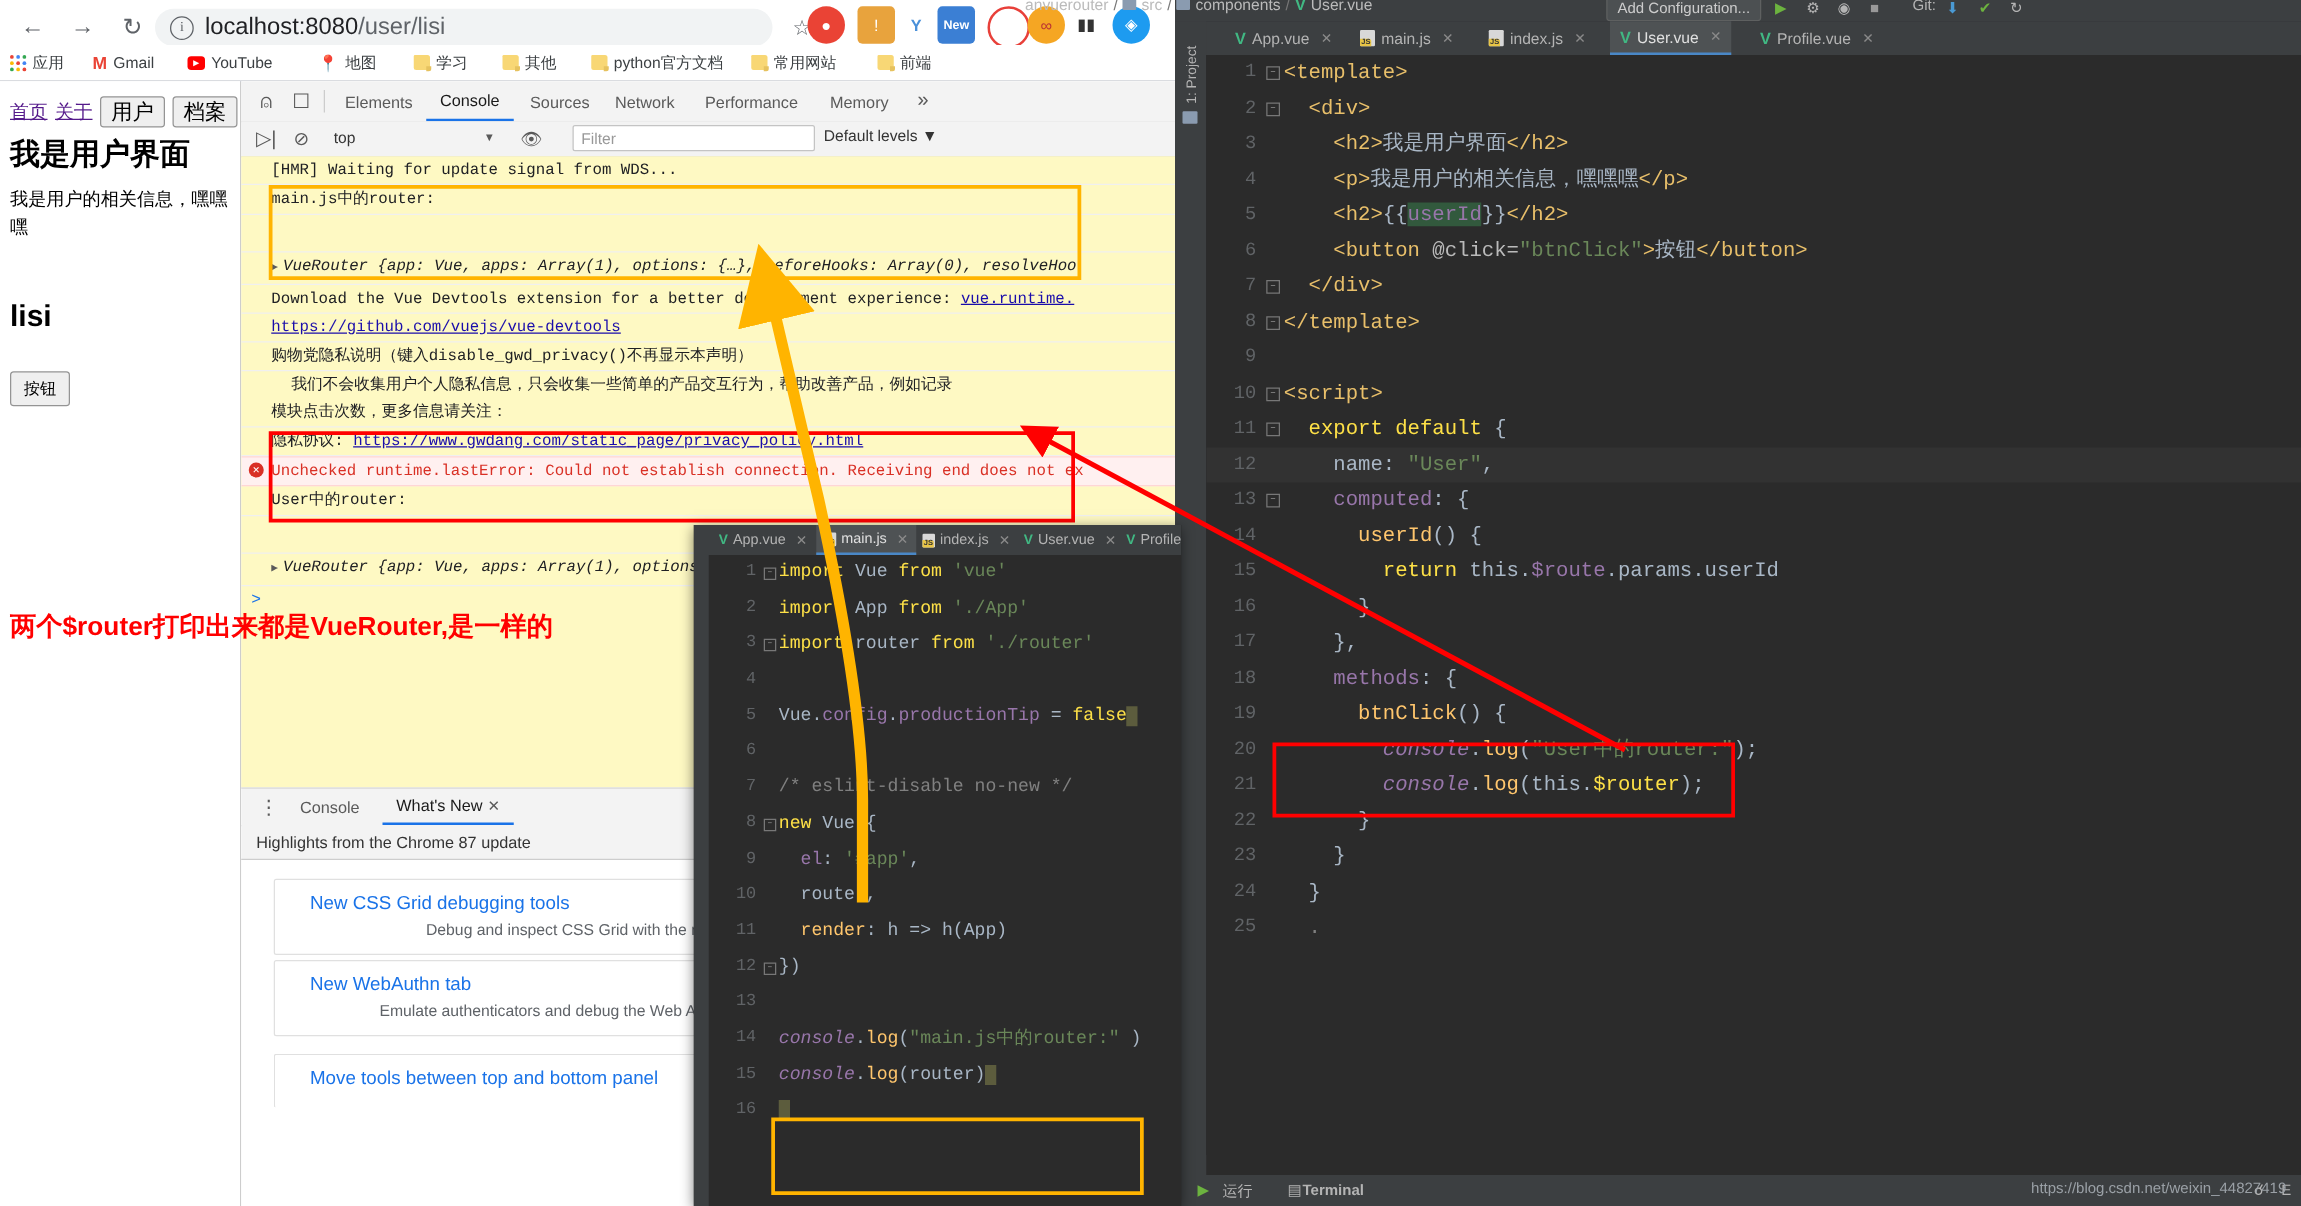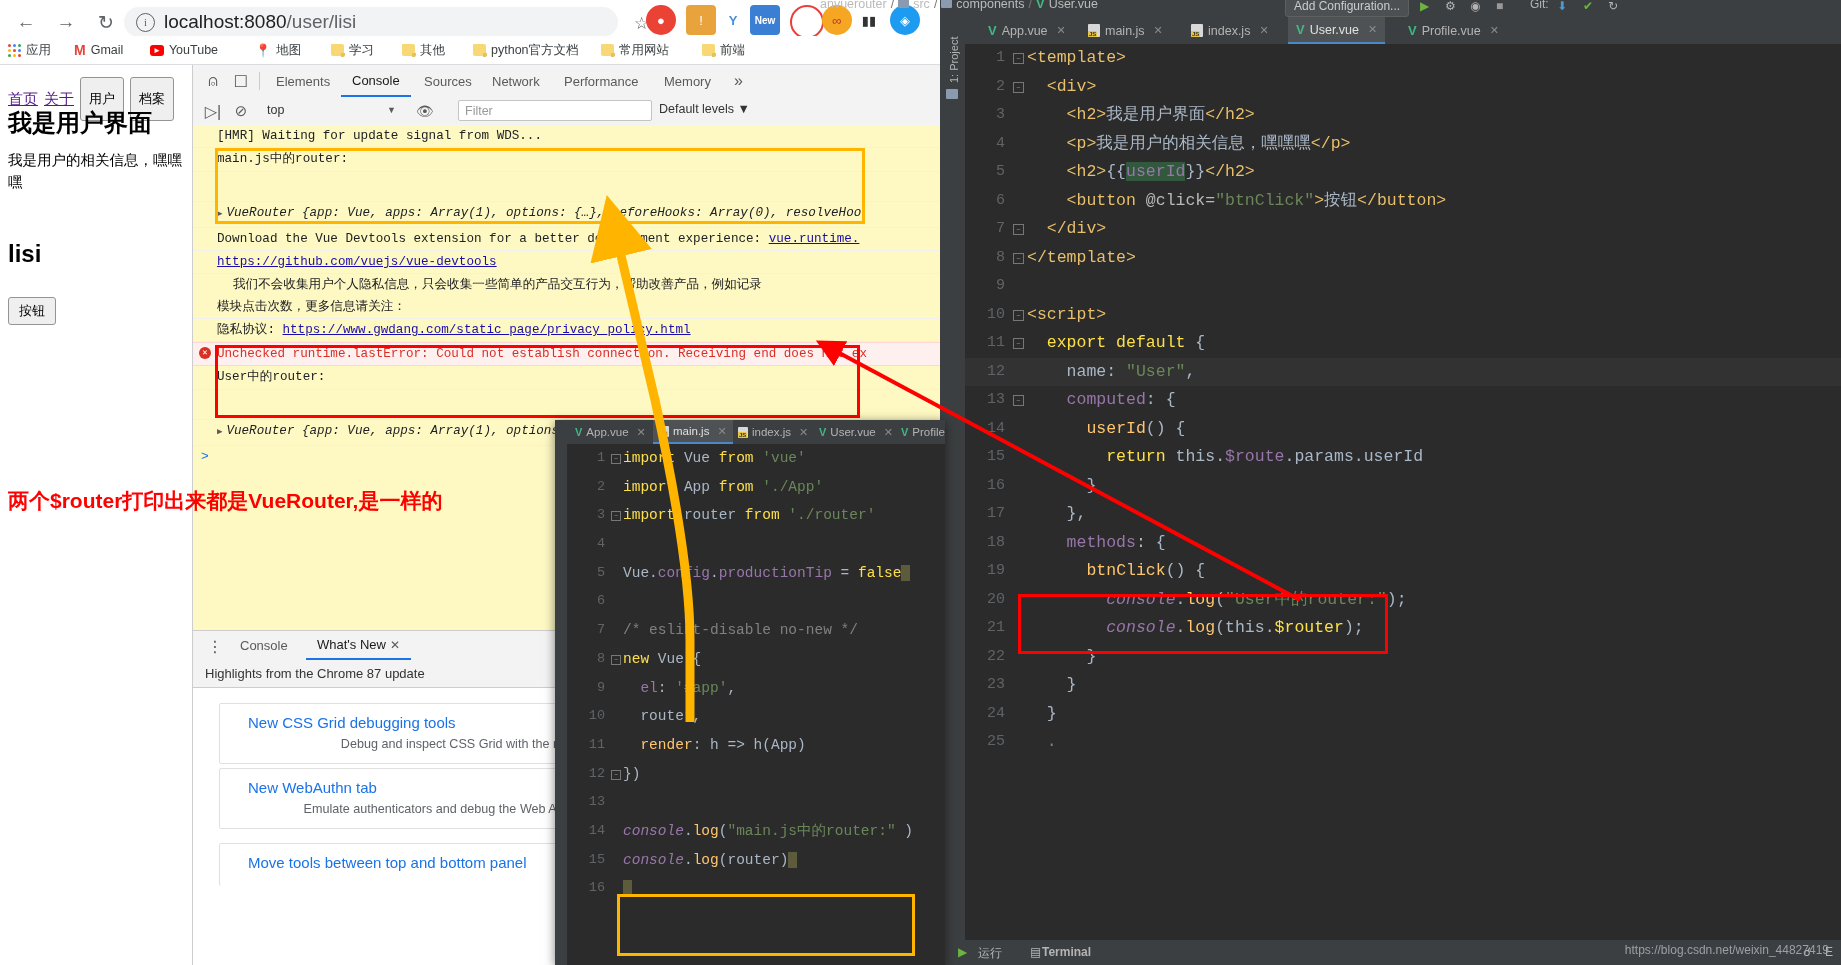--- a/index.html
+++ b/index.html
@@ -34,22 +34,22 @@
                   background:#e6c25f;border-radius:0 0 2px 0;}
   .appsgrid{width:13px;height:13px;display:grid;grid-template-columns:repeat(3,3px);
             grid-template-rows:repeat(3,3px);gap:2px;}
   .appsgrid i{display:block;width:3px;height:3px;border-radius:50%;}
 
   
   #page{position:absolute;left:0;top:65px;width:192px;height:900px;background:#fff;
         border-right:1px solid #1d4ed8;}
   #navlinks{position:absolute;left:8px;top:12px;display:flex;align-items:center;gap:6px;}
   #navlinks a{color:#551a8b;text-decoration:underline;font-size:15px;}
-  .pgbtn{border:1px solid #949494;background:#efefef;border-radius:3px;font-size:13px;
-         padding:12px 8px;color:#000;font-family:"Liberation Sans",sans-serif;}
+  .pgbtn{border:1px solid #949494;background:#efefef;border-radius:3px;font-size:17px;
+         padding:0 8px;color:#000;font-family:"Liberation Sans",sans-serif;}
   #h2a{position:absolute;left:8px;top:42px;font-size:24px;font-weight:bold;color:#000;}
   #para{position:absolute;left:8px;top:84px;width:175px;font-size:14.5px;color:#000;line-height:22px;}
   #h2b{position:absolute;left:8px;top:175px;font-size:24px;font-weight:bold;color:#000;}
   #pgbtn2{position:absolute;left:8px;top:232px;}
 
   
   #devtools{position:absolute;left:192px;top:65px;width:783px;height:900px;background:#fff;
             border-left:1px solid #cdcdcd;}
   #dt-tabs{position:absolute;left:0;top:0;width:783px;height:32px;background:#f3f3f3;
            border-bottom:1px solid #cdcdcd;}
@@ -268,20 +268,21 @@
 
     <div id="console">
       <div class="cline mono"><span>[HMR] Waiting for update signal from WDS...</span></div>
 
       <div class="cline mono" style="height:24px;"><span>main.js中的router:</span></div>
       <div class="cline mono" style="height:30px;"></div>
       <div class="cline mono objline" style="height:26px;"><span class="tri">▶</span><b>VueRouter {app: Vue, apps: Array(1), options: {…}, beforeHooks: Array(0), resolveHoo</b></div>
 
       <div class="cline mono"><span>Download the Vue Devtools extension for a better development experience:</span> <a href="#">vue.runtime.</a></div>
       <div class="cline mono"><a href="#">https://github.com/vuejs/vue-devtools</a></div>
+      <div class="cline mono"><span>购物党隐私说明（键入disable_gwd_privacy()不再显示本声明）</span></div>
       <div class="cline mono" style="padding-left:40px;border-bottom:none;"><span>我们不会收集用户个人隐私信息，只会收集一些简单的产品交互行为，帮助改善产品，例如记录</span></div>
       <div class="cline mono"><span>模块点击次数，更多信息请关注：</span></div>
       <div class="cline mono"><span>隐私协议: </span><a href="#">https://www.gwdang.com/static_page/privacy_policy.html</a></div>
 
       <div class="cline mono err">
         <span class="erricon">✕</span>
         <span>Unchecked runtime.lastError: Could not establish connection. Receiving end does not ex</span>
       </div>
 
       <div class="cline mono" style="height:24px;"><span>User中的router:</span></div>

